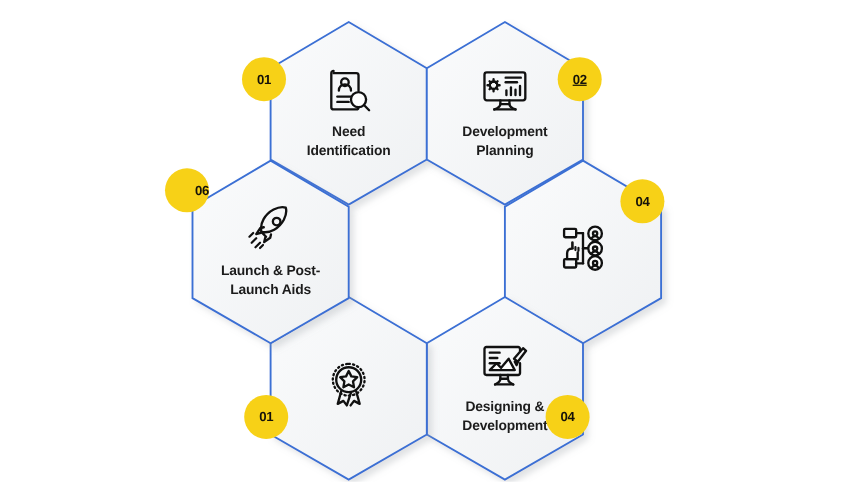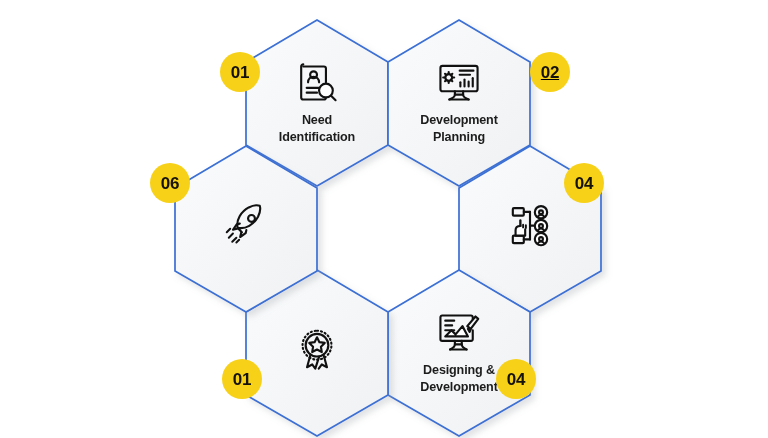--- a/index.html
+++ b/index.html
@@ -84,21 +84,21 @@
     height: 40px;
     border-radius: 50%;
     background: #F7D117;
     display: flex;
     align-items: center;
     justify-content: center;
     z-index: 20;
   }
   .badge-num {
     font-family: "Liberation Sans", sans-serif;
-    font-size: 17px;
+    font-size: 12px;
     font-weight: bold;
     color: #15120a;
     letter-spacing: -0.3px;
     line-height: 1;
   }
 
   .hexwrap { position: absolute; }
 </style>
 </head>
 <body>
@@ -170,21 +170,21 @@
             <line x1="34" y1="37" x2="34" y2="31"></line>
             <line x1="40" y1="37" x2="40" y2="27"></line>
             <line x1="46" y1="37" x2="46" y2="30"></line>
             <line x1="52" y1="37" x2="52" y2="25"></line>
           </svg>
         </div>
         <div class="hex-label">Development
 Planning</div>
       </div>
     </div>
-    <div class="badge" style="left:145px; top:34px;text-decoration:underline;">
+    <div class="badge" style="left:122px; top:34px;text-decoration:underline;">
       <span class="badge-num">02</span>
     </div>
   </div>
 
   <div class="hexwrap" style="left:456px; top:144px;">
     <div class="hex">
       <svg class="hex-svg" viewBox="0 0 148 170">
         <defs>
           <linearGradient id="hg3" x1="0" y1="0" x2="1" y2="1">
             <stop offset="0%" stop-color="#FAFBFC"></stop>
@@ -314,20 +314,22 @@
         <div class="hex-icon">
           <svg viewBox="0 0 64 64" fill="none" stroke="#111111" stroke-width="3.1" stroke-linecap="round" stroke-linejoin="round">
             <path d="M26 41 L20 35 c-3 -12 5 -24 16 -30 c7 -3.5 13 -3.5 16 -2.5 c1 3 1 9 -2.5 16 c-6 11 -18 19 -30 16 z"></path>
             <circle cx="40" cy="21" r="5"></circle>
             <path d="M19 36 l-6 1.5 l5.5 -8 l4.5 -1"></path>
             <path d="M25 42 l-1.5 6 l8 -5.5 l1 -4.5"></path>
             <path d="M13 43 l-6 6 M18 49 l-6 6 M9 36 l-5 5" stroke-width="2.9"></path>
             <path d="M22 52 l-4 4" stroke-width="2.9"></path>
           </svg>
         </div>
-      </div>
-    </div>
-    <div class="badge" style="left:-22px; top:19px;">
+        <div class="hex-label">Launch &amp; Post-
+Launch Aids</div>
+      </div>
+    </div>
+    <div class="badge" style="left:-22px; top:9px;justify-content:flex-end;">
       <span class="badge-num">06</span>
     </div>
   </div>
 
 </div>
 
 </body></html>

